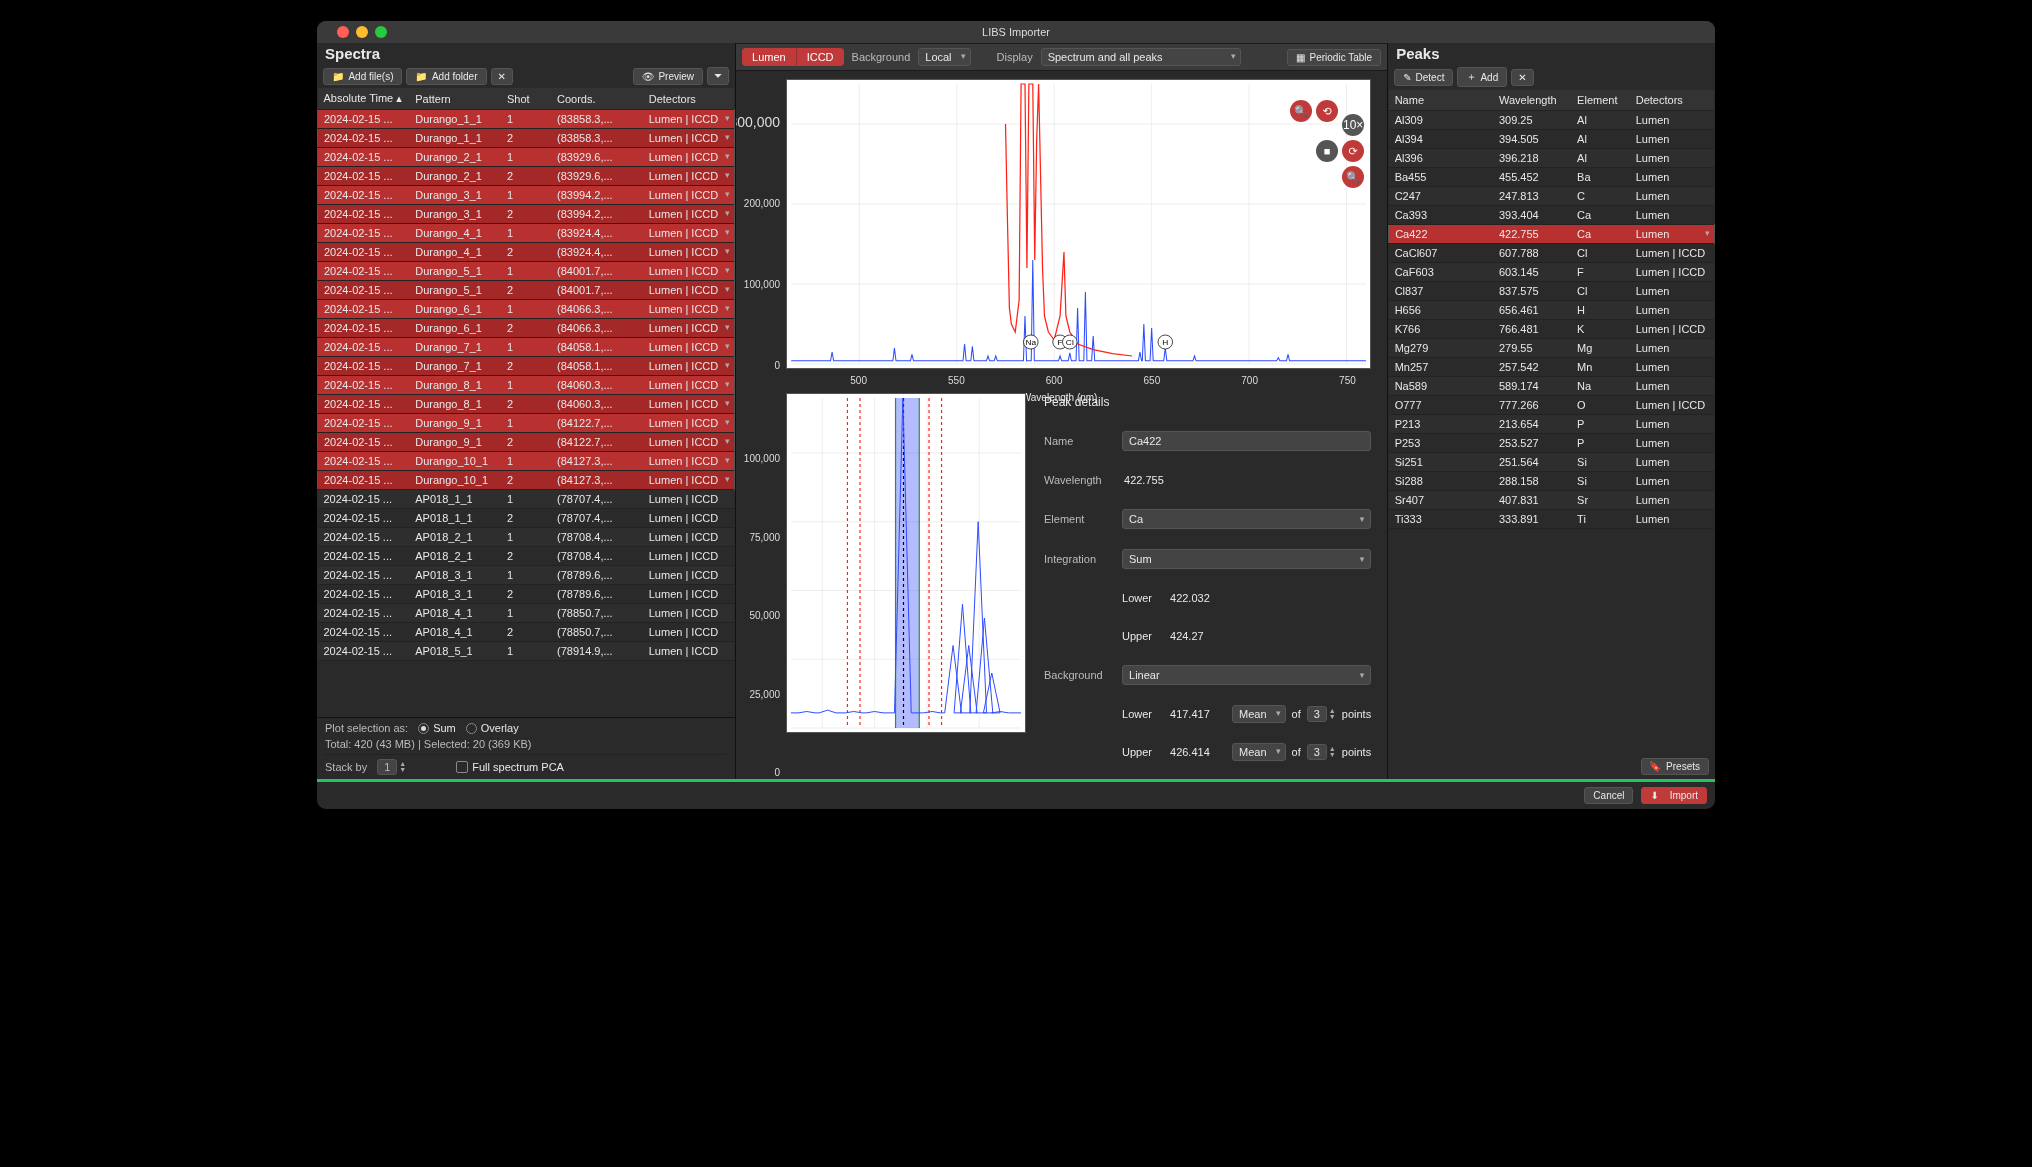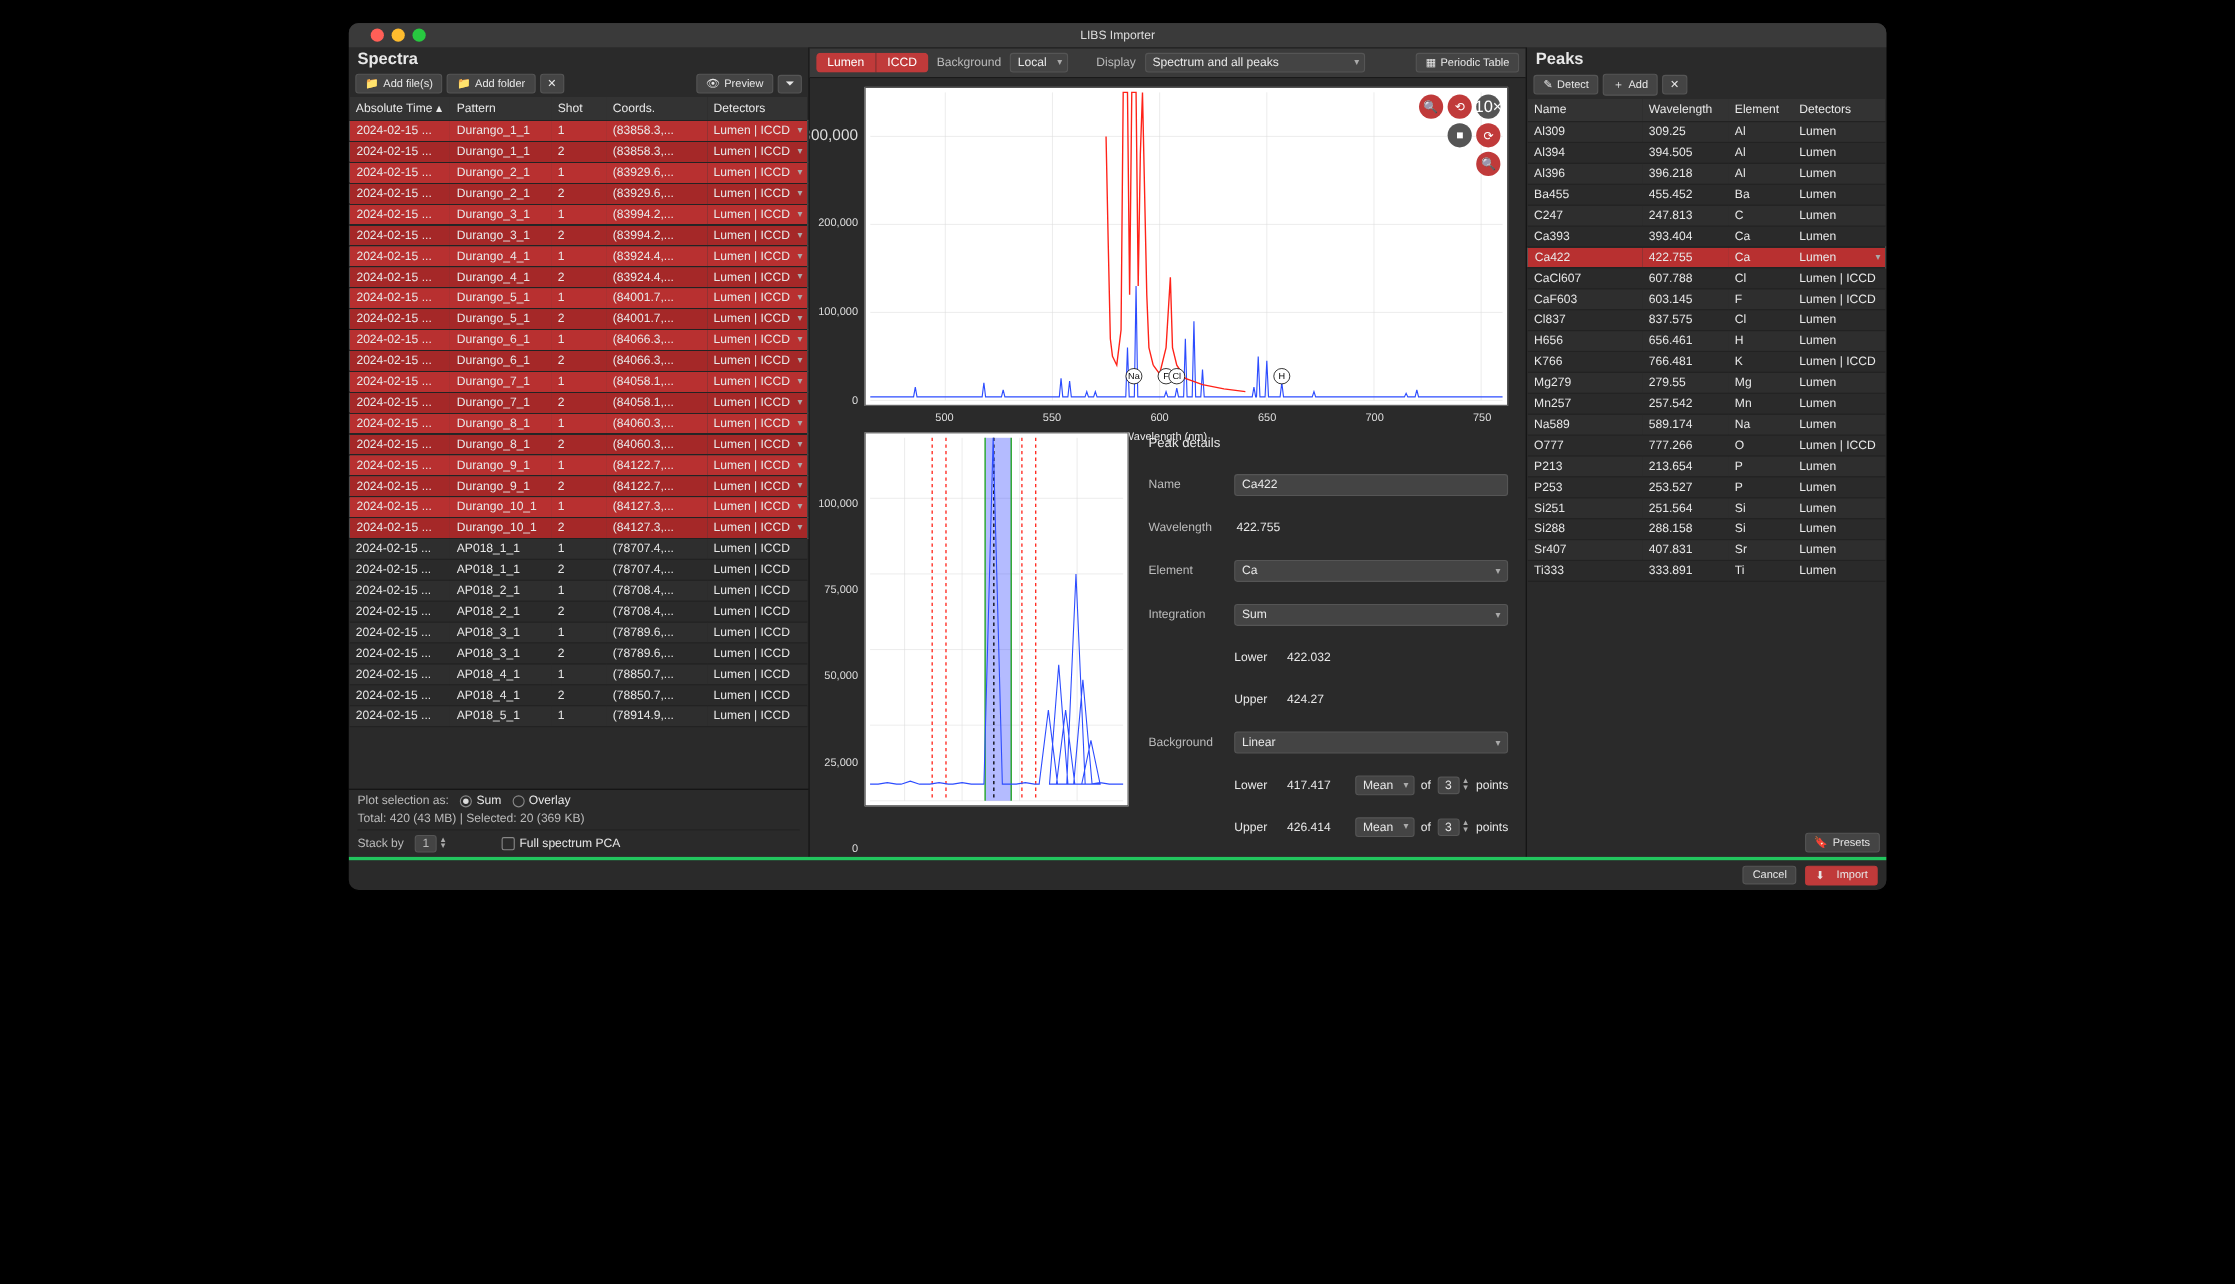--- a/index.html
+++ b/index.html
@@ -429,21 +429,21 @@
                 </g>
                 <g>
                   <circle cx="363.26779661016946" cy="262" r="7" fill="#fff" stroke="#000" stroke-width="0.7"></circle>
                   <text x="363.26779661016946" y="265" text-anchor="middle" font-size="8" fill="#000">H</text>
                 </g>
               </svg>
             <div class="plot-tb">
               <div class="row">
                 <div class="rbtn">🔍</div>
                 <div class="rbtn">⟲</div>
-                <div class="rbtn gray" style="font-size:15px;">10×</div>
+                <div class="rbtn gray" style="font-size:12px;margin-top:28px;">10×</div>
               </div>
               <div class="row">
                 <div class="rbtn gray">■</div>
                 <div class="rbtn">⟳</div>
               </div>
               <div class="row">
                 <div class="rbtn">🔍</div>
               </div>
             </div>
           </div>

